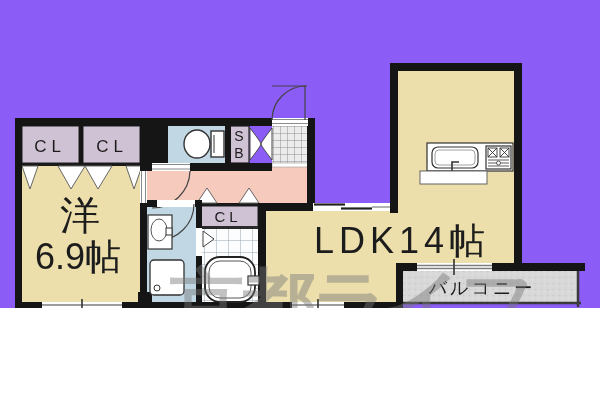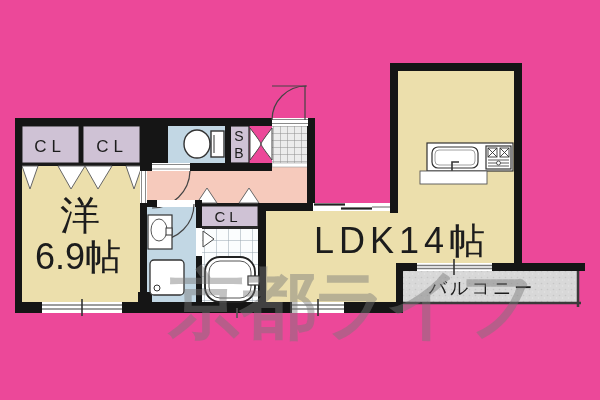--- a/index.html
+++ b/index.html
@@ -1,16 +1,16 @@
 <!DOCTYPE html>
 <html><head>
 <meta charset="utf-8">
 <style>
   html,body{margin:0;padding:0;background:#fff;}
-  .page{position:relative;width:600px;height:400px;background:#ec4899;overflow:hidden;
+  .page{position:relative;width:600px;height:308px;background:#8b5cf6;overflow:hidden;
         font-family:"Liberation Sans","DejaVu Sans",sans-serif;}
   svg text{font-family:"Liberation Sans","DejaVu Sans",sans-serif;}
   .lbl{fill:#1c1c1c;}
   .wm{font-weight:bold;}
 </style>
 </head>
 <body>
 
 <div class="page">
 <svg width="600" height="400" viewBox="0 0 600 400">

